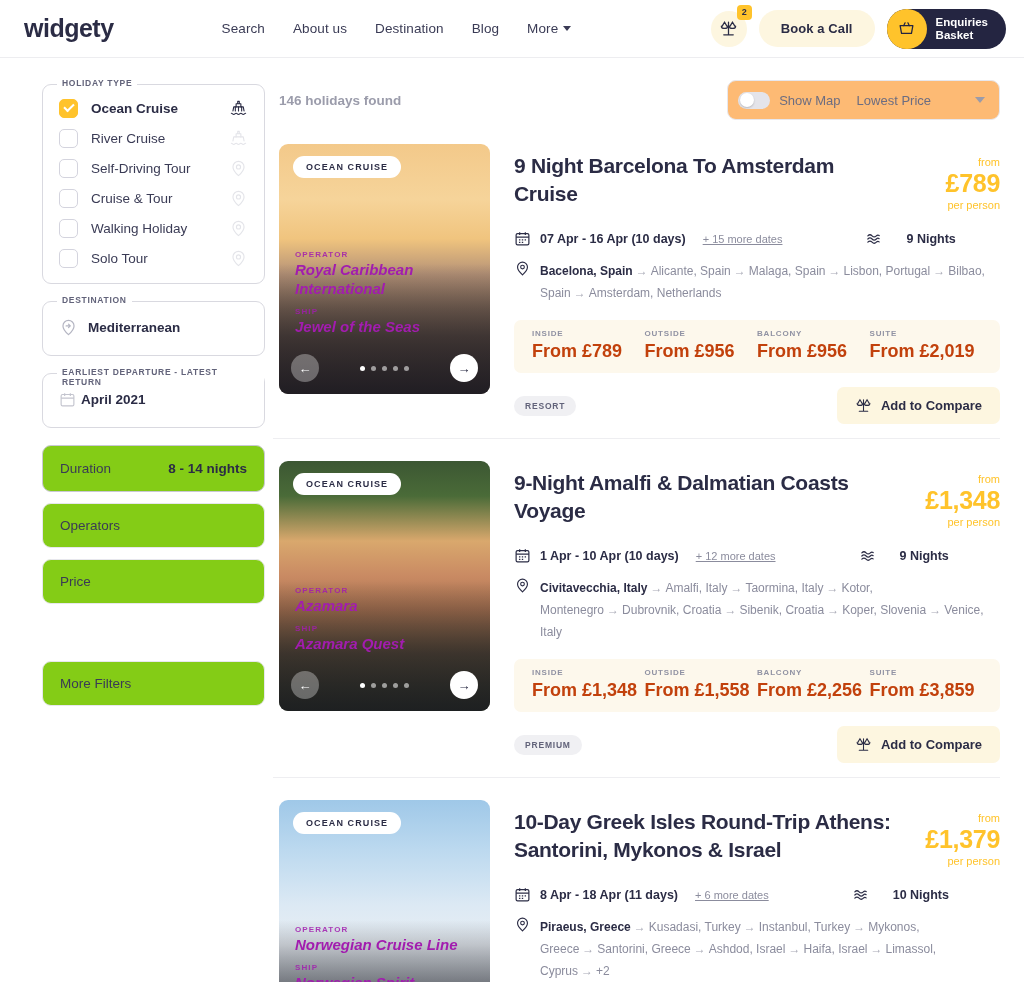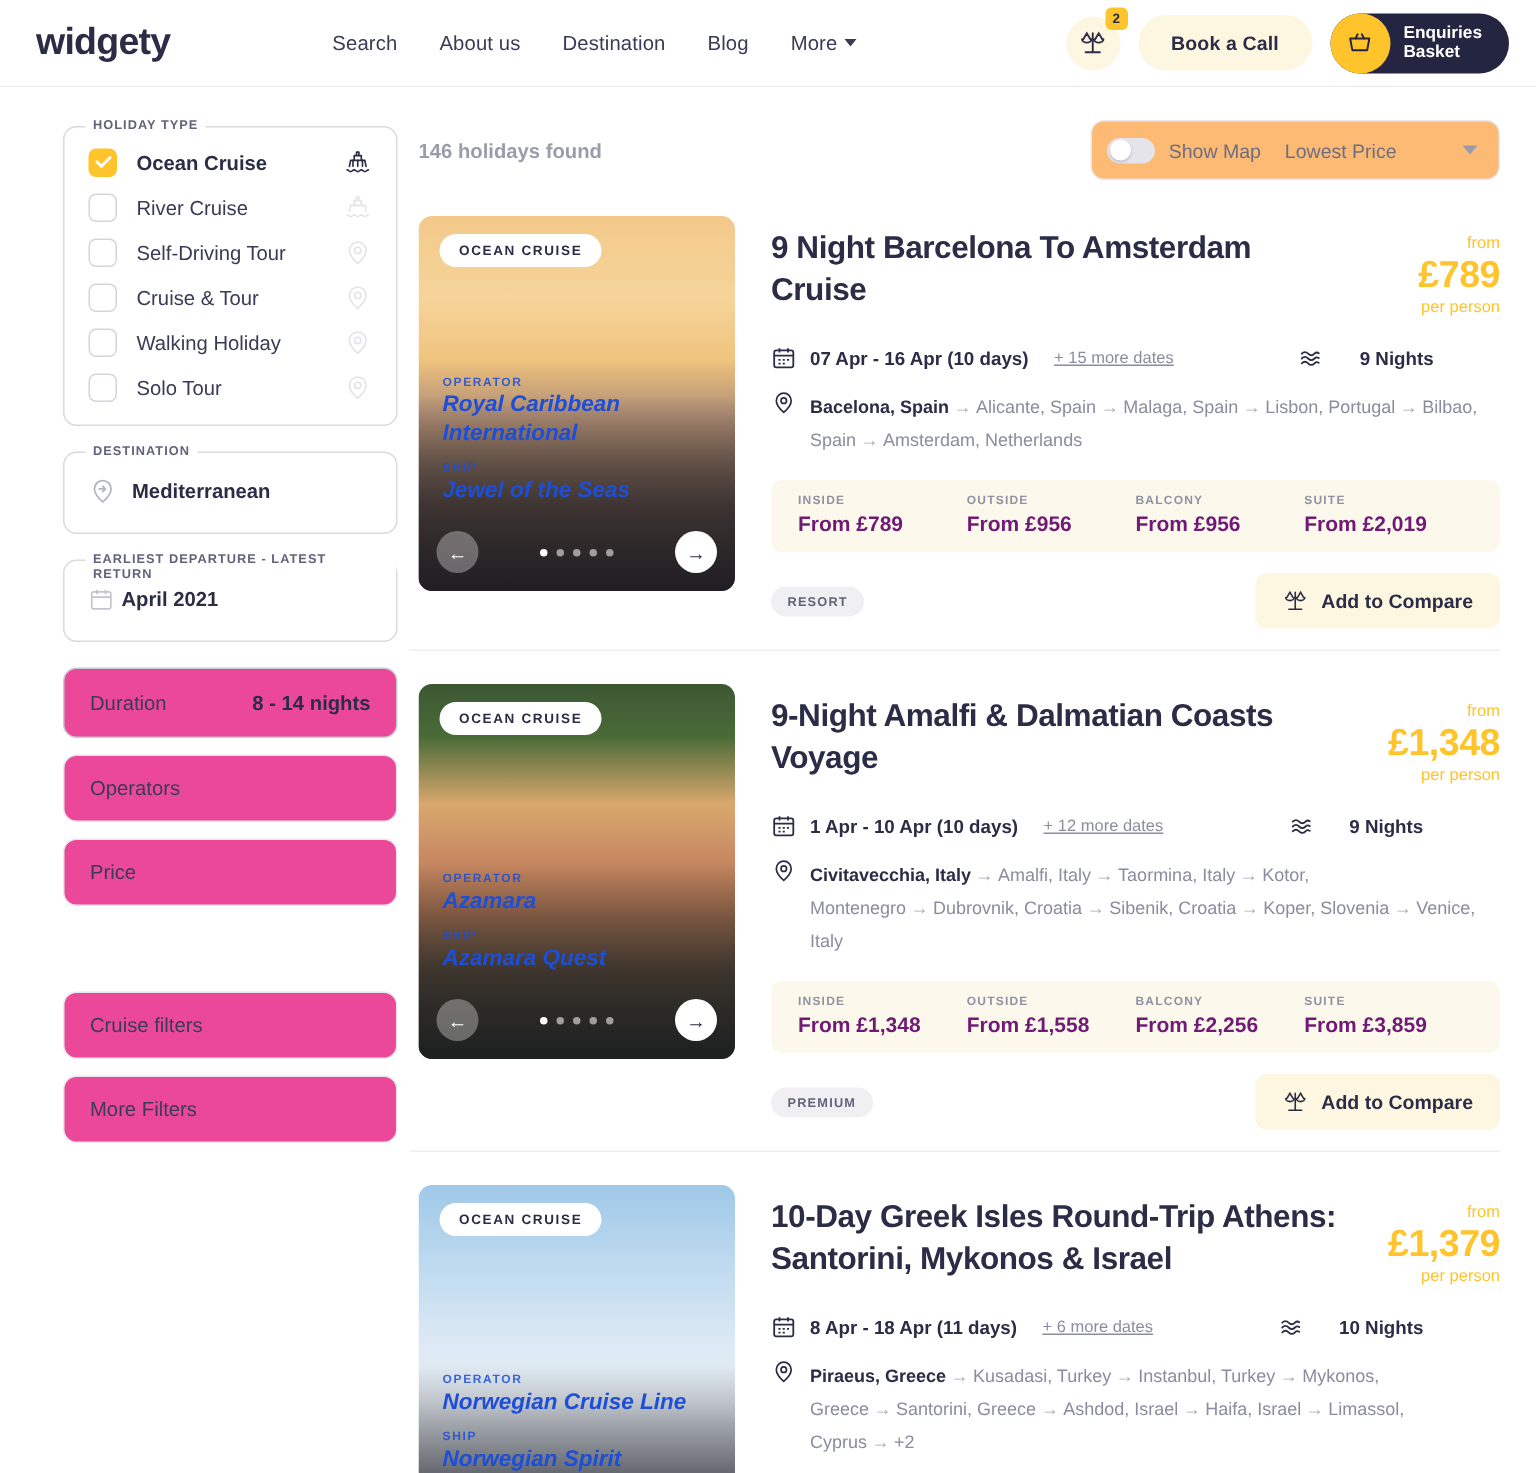--- a/index.html
+++ b/index.html
@@ -100,21 +100,21 @@
   .dest-row { display: flex; align-items: center; gap: 10px; padding: 8px 16px; }
   .dest-name { font-size: 13.5px; font-weight: 700; color: #2b2c45; }
 
   .date-row { display: flex; align-items: center; gap: 5px; padding: 9px 16px; }
   .date-val { font-size: 13.5px; font-weight: 700; color: #2b2c45; }
 
   .accordion {
     border: 1px solid #e7e7ed; border-radius: 9px;
     height: 45px; display: flex; align-items: center;
     padding: 0 17px; margin-bottom: 11px; cursor: pointer;
-    justify-content: space-between; background: #ec4899;
+    justify-content: space-between; background: #84cc16;
   }
   .accordion.strong { border-color: #c9c9d4; height: 47px; }
   .acc-label { font-size: 13.5px; color: #3a3b55; }
   .acc-value { font-size: 13.5px; font-weight: 700; color: #2b2c45; }
   .acc-gap { height: 46px; }
 
   
   .results { flex: 1; padding: 0 24px 0 8px; }
 
   .results-top {
@@ -149,21 +149,21 @@
   .media .photo { position: absolute; inset: 0; }
   .media .shade {
     position: absolute; left: 0; right: 0; bottom: 0; height: 130px;
     background: linear-gradient(to bottom, rgba(20,20,30,0) 0%, rgba(20,20,30,.55) 55%, rgba(20,20,30,.78) 100%);
   }
   .chip-type {
     position: absolute; top: 12px; left: 14px; background: #fff;
     border-radius: 14px; padding: 6px 13px;
     font-size: 9px; font-weight: 700; letter-spacing: 1.1px; color: #2b2c45;
   }
-  .media-meta { position: absolute; left: 16px; right: 12px; bottom: 58px; color: #1d4ed8; }
+  .media-meta { position: absolute; left: 16px; right: 12px; bottom: 58px; color: #a21caf; }
   .meta-k { font-size: 8px; letter-spacing: 1.1px; font-weight: 600; opacity: .85; text-transform: uppercase; }
   .meta-v { font-size: 15px; font-weight: 700; line-height: 19px; margin: 1px 0 9px; font-style: italic; }
   .meta-v.last { margin-bottom: 0; }
 
   .car-btn {
     position: absolute; bottom: 12px; width: 28px; height: 28px; border-radius: 50%;
     display: flex; align-items: center; justify-content: center; cursor: pointer;
     font-size: 13px;
   }
   .car-prev { left: 12px; background: rgba(255,255,255,.32); color: #fff; }
@@ -194,21 +194,21 @@
   .ports { font-size: 12px; line-height: 22px; color: #8b8c9d; }
   .ports .first { font-weight: 700; color: #2b2c45; }
   .ports .arr { color: #a9aab6; padding: 0 3px; }
 
   .fares {
     background: #fdf8ec; border-radius: 7px; margin-top: 16px;
     display: flex; padding: 9px 18px 11px;
   }
   .fare { flex: 1; }
   .fare-k { font-size: 8px; letter-spacing: .8px; color: #9092a3; font-weight: 600; text-transform: uppercase; }
-  .fare-v { font-size: 14px; font-weight: 700; color: #701a75; margin-top: 3px; }
+  .fare-v { font-size: 18px; font-weight: 700; color: #c2410c; margin-top: 3px; }
 
   .card-foot { display: flex; align-items: center; margin-top: 14px; }
   .chip-tag {
     background: #f0f0f3; border-radius: 11px; padding: 5px 11px;
     font-size: 8.5px; font-weight: 700; letter-spacing: .8px; color: #62637a;
   }
   .compare-cta {
     margin-left: auto; background: #fdf6e0; border-radius: 7px;
     display: flex; align-items: center; gap: 9px;
     padding: 10px 18px; cursor: pointer; border: none; font-family: inherit;
@@ -371,23 +371,20 @@
         </div>
         <div class="accordion">
           <div class="acc-label">Operators</div>
         </div>
         <div class="accordion">
           <div class="acc-label">Price</div>
         </div>
       </div>
     <div class="acc-gap"></div>
     <div id="acc-bottom">
-        <div class="accordion">
-          <div class="acc-label">Cruise filters</div>
-        </div>
         <div class="accordion">
           <div class="acc-label">More Filters</div>
         </div>
       </div>
   </aside>
 
   <main class="results">
 
     <div class="results-top">
       <div class="found">146 holidays found</div>

